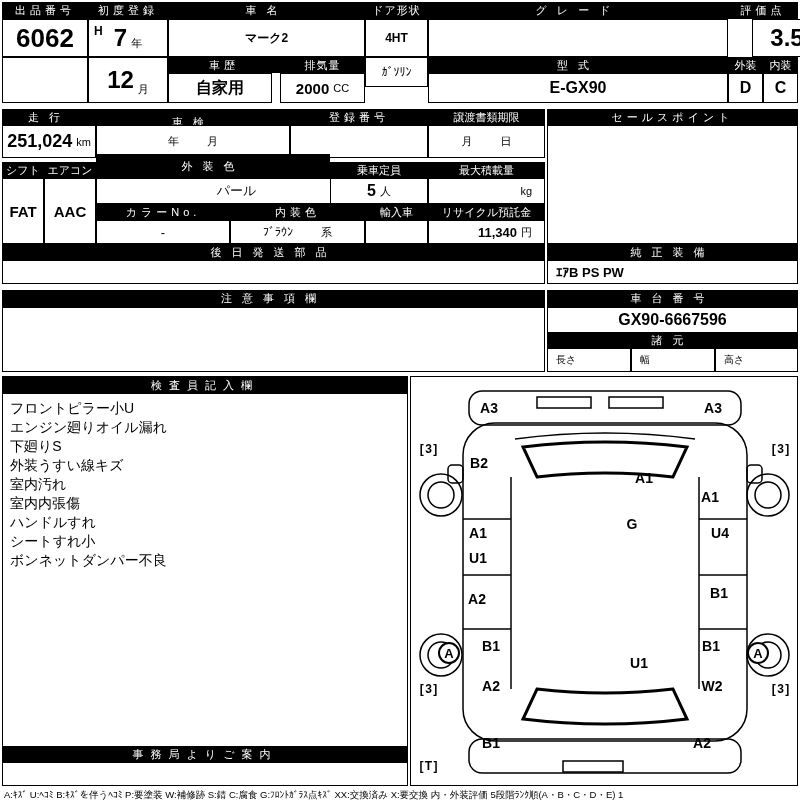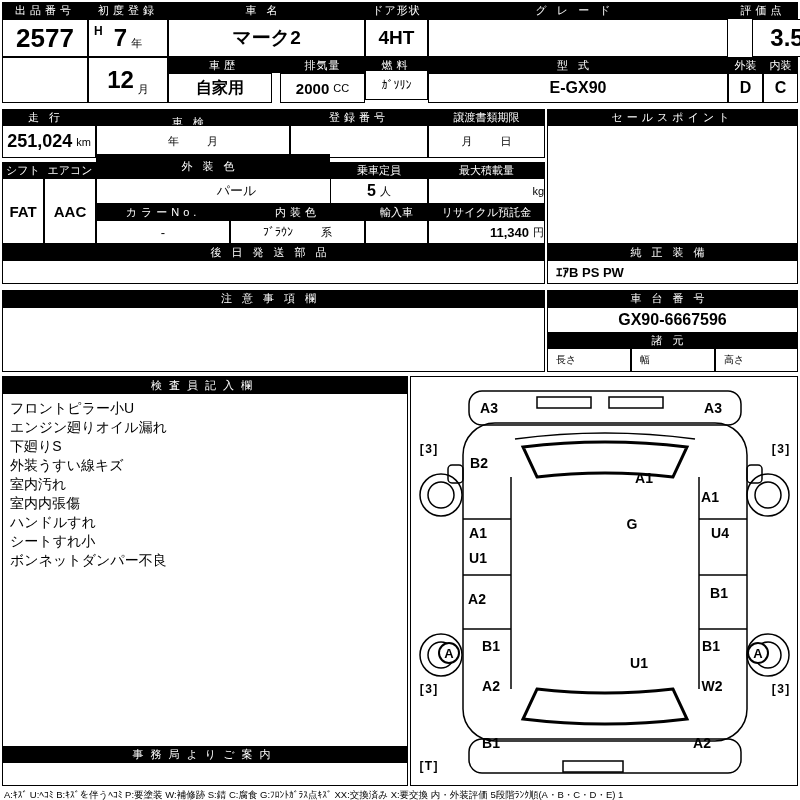--- a/index.html
+++ b/index.html
@@ -5,25 +5,25 @@
   *{margin:0;padding:0;box-sizing:border-box}
   html,body{background:#fff}
   body{font-family:"Liberation Sans","DejaVu Sans",sans-serif;color:#000}
   #sheet{position:relative;width:800px;height:800px;background:#fff;overflow:hidden}
   .cell{position:absolute;border:1px solid #000;display:flex;align-items:center;justify-content:center;background:#fff;white-space:nowrap;overflow:hidden}
   .lbl{background:#000;color:#fff;font-size:11px;letter-spacing:1px}
   .lbl.w2{letter-spacing:4px}
   .lbl.w3{letter-spacing:10px}
   .lbl.w0{letter-spacing:0}
   .b{font-weight:bold}
-  .f26{font-size:26px}.f24{font-size:24px}.f19{font-size:19px}.f17{font-size:18px}
+  .f26{font-size:26px}.f24{font-size:24px}.f19{font-size:12px}.f17{font-size:18px}
   .f16{font-size:16px}.f15{font-size:15px}.f13{font-size:13px}
   .f12{font-size:12px}.f11{font-size:11px}.f10{font-size:10px}
   .left{justify-content:flex-start;padding-left:8px}
-  .right{justify-content:flex-end;}
+  .right{justify-content:flex-end;padding-right:12px}
   .unit{font-size:11px;font-weight:normal;margin-left:4px}
   .unit.low{align-self:flex-end;margin-bottom:5px}
   .era{position:absolute;left:5px;top:4px;font-size:12px;font-weight:bold}
   .gap{display:inline-block;width:28px}
   
   #inspector-box{position:absolute;left:2px;top:376px;width:406px;height:410px;border:1px solid #000;background:#fff}
   #inspector-box .strip{position:absolute;left:0;width:100%;height:17px;background:#000;color:#fff;font-size:11px;letter-spacing:7px;display:flex;align-items:center;justify-content:center}
   #inspector-box .strip.title{top:0}
   #inspector-box .strip.office{top:369px}
   #defect-list{position:absolute;left:7px;top:22px;font-size:14px;line-height:19px}
@@ -41,21 +41,21 @@
 
 <div id="sheet">
 
   <div class="cell lbl w2" style="left:2px;top:2px;width:86px;height:17px">出品番号</div>
   <div class="cell lbl w2" style="left:88px;top:2px;width:80px;height:17px">初度登録</div>
   <div class="cell lbl w3" style="left:168px;top:2px;width:197px;height:17px">車名</div>
   <div class="cell lbl" style="left:365px;top:2px;width:63px;height:17px">ドア形状</div>
   <div class="cell lbl w3" style="left:428px;top:2px;width:300px;height:17px">グレード</div>
   <div class="cell lbl w2" style="left:728px;top:2px;width:70px;height:17px">評価点</div>
 
-  <div class="cell b f26" style="left:2px;top:19px;width:86px;height:38px">2577</div>
+  <div class="cell b f26" style="left:2px;top:19px;width:86px;height:38px">6062</div>
   <div class="cell" style="left:88px;top:19px;width:80px;height:38px">
     <span class="era">H</span>
     <span class="b f24">7</span>
     <span class="unit low">年</span>
   </div>
   <div class="cell b f19" style="left:168px;top:19px;width:197px;height:38px">マーク2</div>
   <div class="cell b f19" style="left:365px;top:19px;width:63px;height:38px">4HT</div>
   <div class="cell" style="left:428px;top:19px;width:300px;height:38px"></div>
   <div class="cell b f24" style="left:752px;top:19px;width:70px;height:38px">3.5</div>
 
@@ -69,21 +69,21 @@
   <div class="cell lbl w2" style="left:365px;top:57px;width:63px;height:16px">燃料</div>
   <div class="cell lbl w3" style="left:428px;top:57px;width:300px;height:16px">型式</div>
   <div class="cell lbl w0" style="left:728px;top:57px;width:35px;height:16px">外装</div>
   <div class="cell lbl w0" style="left:763px;top:57px;width:35px;height:16px">内装</div>
 
   <div class="cell b f16" style="left:168px;top:73px;width:104px;height:30px">自家用</div>
   <div class="cell" style="left:280px;top:73px;width:85px;height:30px">
     <span class="b f15">2000</span>
     <span class="unit">CC</span>
   </div>
-  <div class="cell f12" style="left:365px;top:70px;width:63px;height:30px">ｶﾞｿﾘﾝ</div>
+  <div class="cell f12" style="left:365px;top:57px;width:63px;height:30px">ｶﾞｿﾘﾝ</div>
   <div class="cell b f16" style="left:428px;top:73px;width:300px;height:30px">E-GX90</div>
   <div class="cell b f16" style="left:728px;top:73px;width:35px;height:30px">D</div>
   <div class="cell b f16" style="left:763px;top:73px;width:35px;height:30px">C</div>
 
   <div class="cell lbl w3" style="left:2px;top:109px;width:94px;height:16px">走行</div>
   <div class="cell lbl w3" style="left:96px;top:109px;width:194px;height:27px">車検</div>
   <div class="cell lbl w2" style="left:290px;top:109px;width:138px;height:16px">登録番号</div>
   <div class="cell lbl w0" style="left:428px;top:109px;width:117px;height:16px">譲渡書類期限</div>
   <div class="cell lbl w2" style="left:547px;top:109px;width:251px;height:16px">セールスポイント</div>
 

